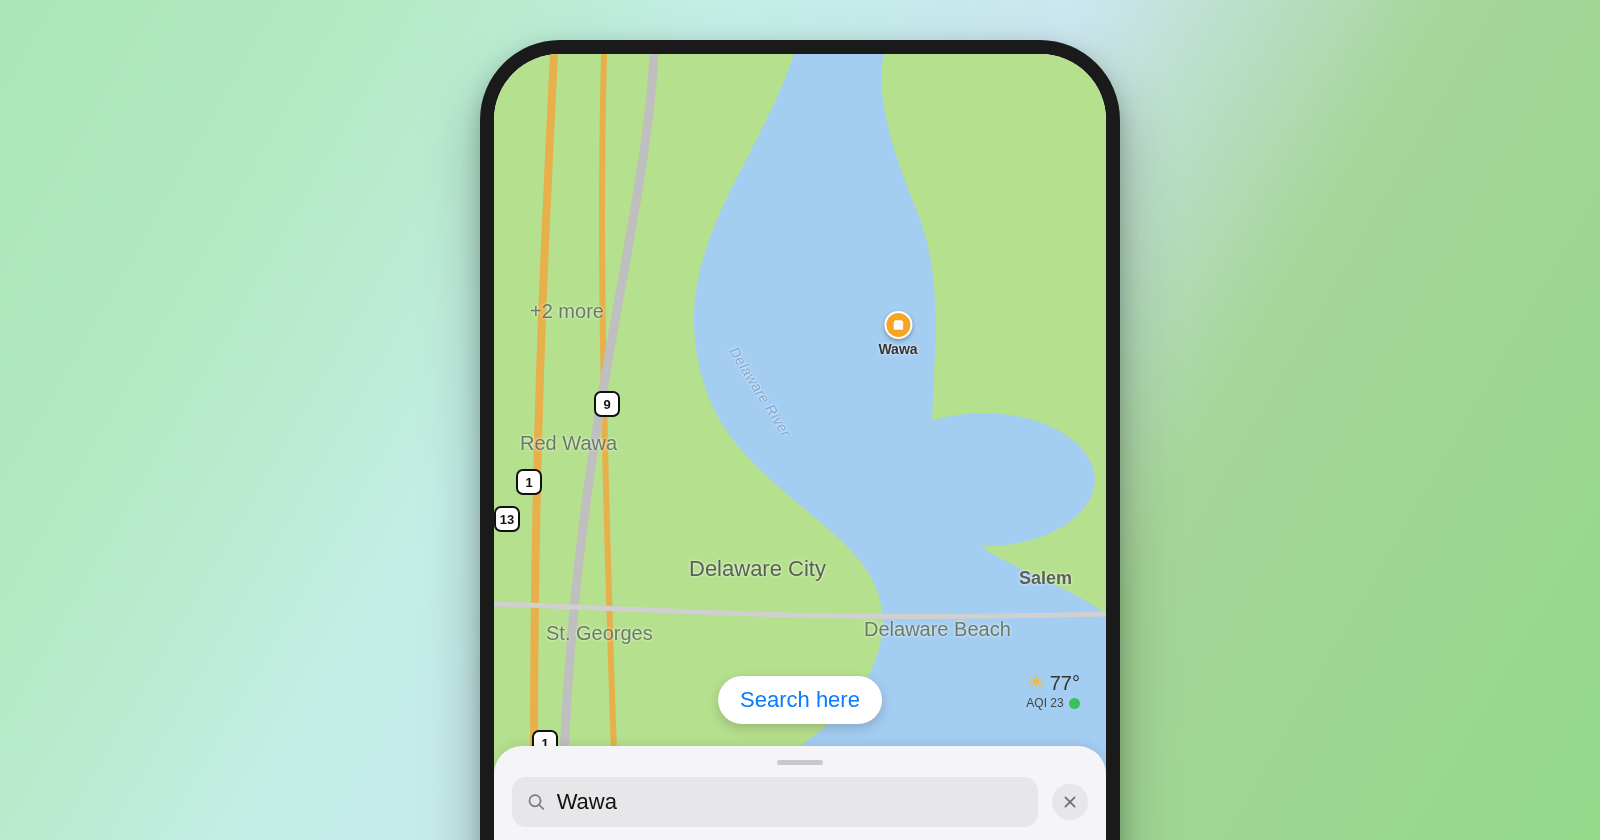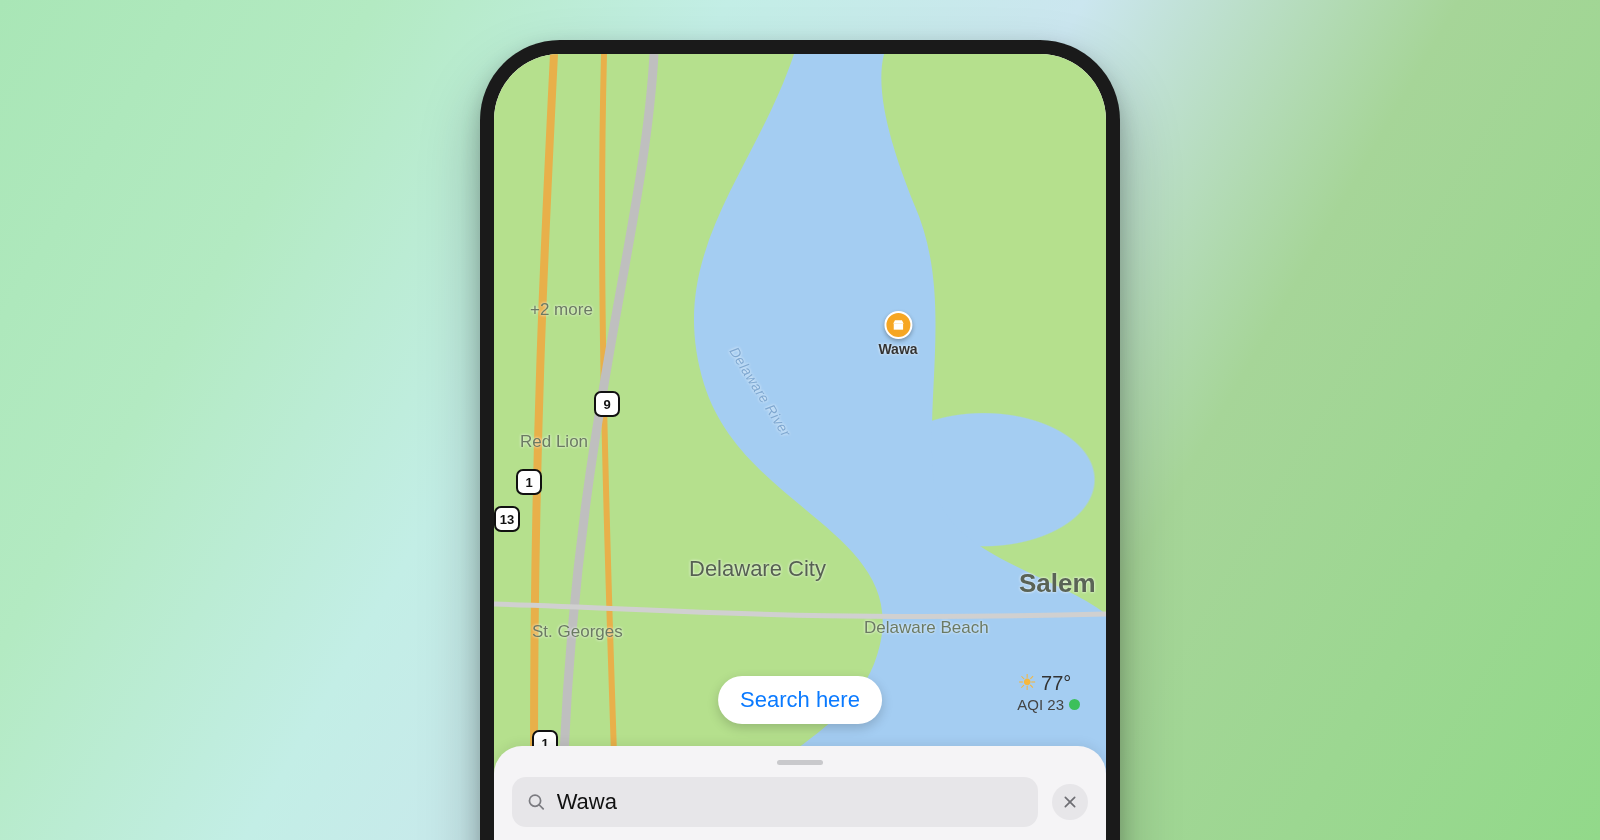--- a/index.html
+++ b/index.html
@@ -30,24 +30,24 @@
   
   .map {
     position: absolute; inset: 0;
     background:
       radial-gradient(ellipse 200px 120px at 80% 34%, #a4cdf2 0 55%, transparent 56%),
       linear-gradient(#b5e08d,#b5e08d);
   }
   .river {
     position:absolute; left:0; top:0; width:100%; height:100%;
   }
-  .map-label { position:absolute; color:#6b7a63; font-size:17px; font-weight:500; text-shadow:0 0 3px #fff; white-space:nowrap; }
+  .map-label { position:absolute; color:#6b7a63; font-size:20px; font-weight:500; text-shadow:0 0 3px #fff; white-space:nowrap; }
   .map-label.city { color:#566152; font-size:22px; }
   .map-label.water { color:#7fa8d1; font-style:italic; font-size:14px; letter-spacing:.5px; }
-  .map-label.salem { font-size:26px; font-weight:600; color:#5a6356;}
+  .map-label.salem { font-size:18px; font-weight:600; color:#5a6356;}
   .route-shield {
     position:absolute; width:26px; height:26px; border-radius:7px;
     background:#fff; border:2.5px solid #111; color:#111;
     font-size:13px; font-weight:700; display:flex; align-items:center; justify-content:center;
   }
   .pin {
     position:absolute; text-align:center; transform:translate(-50%,-50%);
   }
   .pin-dot{
     width:28px;height:28px;border-radius:50%;background:#f6a623;
@@ -63,21 +63,21 @@
     box-shadow:0 4px 12px rgba(0,0,0,.18);
     cursor:pointer;
     text-align:right;
   }
   .weather {
     position:absolute; right:26px; top:616px; text-align:center;
     font-size:15px; color:#333;
   }
   .weather-top{display:flex;align-items:center;gap:4px;font-size:20px;}
   .sun{color:#f6b73c;font-size:22px;}
-  .aqi{display:flex;align-items:center;gap:5px;justify-content:center;font-size:15px;color:#444;}
+  .aqi{display:flex;align-items:center;gap:5px;justify-content:center;font-size:12px;color:#444;}
   .aqi-dot{width:11px;height:11px;border-radius:50%;background:#3cc05b;}
   
   .sheet {
     position:absolute; left:0; right:0; bottom:0; height:560px;
     background:#f5f4f6; border-top-left-radius:28px; border-top-right-radius:28px;
     padding:10px 18px 0;
     box-shadow:0 -2px 12px rgba(0,0,0,.08);
   }
   .grabber{width:46px;height:5px;border-radius:3px;background:#c9c9cc;margin:4px auto 12px;}
   .search-row{display:flex;align-items:center;gap:14px;}
@@ -112,22 +112,22 @@
         <path d="M 160 0 C 150 180, 85 360, 70 700" stroke="#bfbfbf" stroke-width="9" fill="none"></path>
         <path d="M 0 550 C 180 555, 300 568, 612 560" stroke="#d0d0d0" stroke-width="5" fill="none"></path>
       </svg>
 
       <div class="route-shield" style="left:100px;top:337px">9</div>
       <div class="route-shield" style="left:22px;top:415px">1</div>
       <div class="route-shield" style="left:0;top:452px">13</div>
       <div class="route-shield" style="left:38px;top:676px">1</div>
 
       <div class="map-label" style="left:36px;top:246px">+2 more</div>
-      <div class="map-label" style="left:26px;top:378px">Red Lion</div>
-      <div class="map-label" style="left:38px;top:568px">St. Georges</div>
+      <div class="map-label" style="left:26px;top:378px">Red Wawa</div>
+      <div class="map-label" style="left:52px;top:568px">St. Georges</div>
       <div class="map-label city" style="left:195px;top:502px">Delaware City</div>
       <div class="map-label water" style="left:215px;top:330px;transform:rotate(58deg)">Delaware River</div>
       <div class="map-label" style="left:370px;top:564px">Delaware Beach</div>
       <div class="map-label salem" style="left:525px;top:514px">Salem</div>
 
       <div class="pin" style="left:404px;top:280px">
         <div class="pin-dot">
           <svg viewBox="0 0 24 24" width="14" height="14" fill="#fff">
               <rect x="4" y="10" width="16" height="10"></rect>
               <path d="M3 10 L6 4 H18 L21 10 Z"></path>

